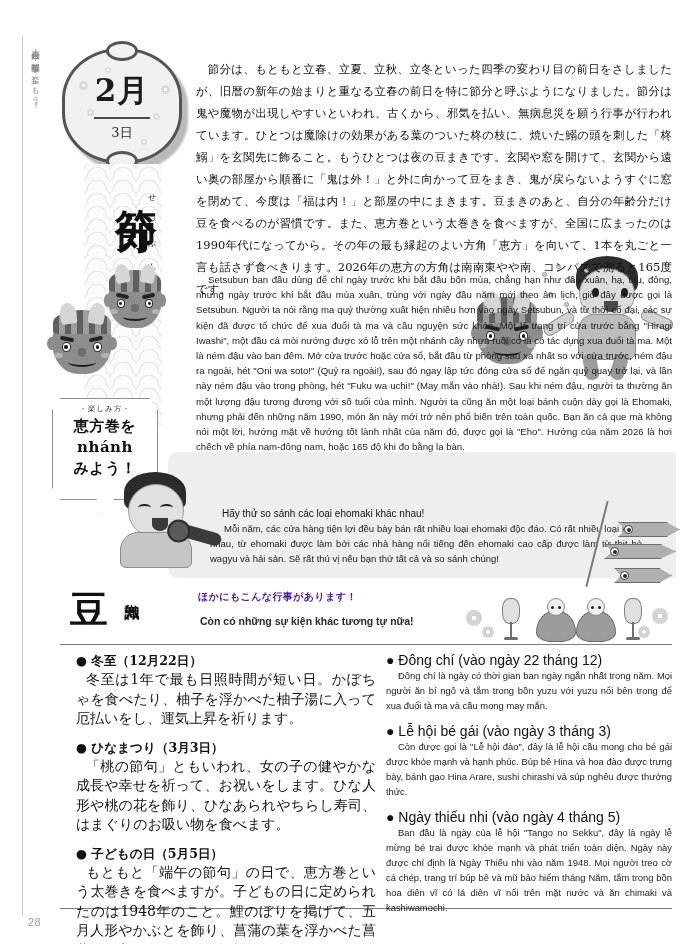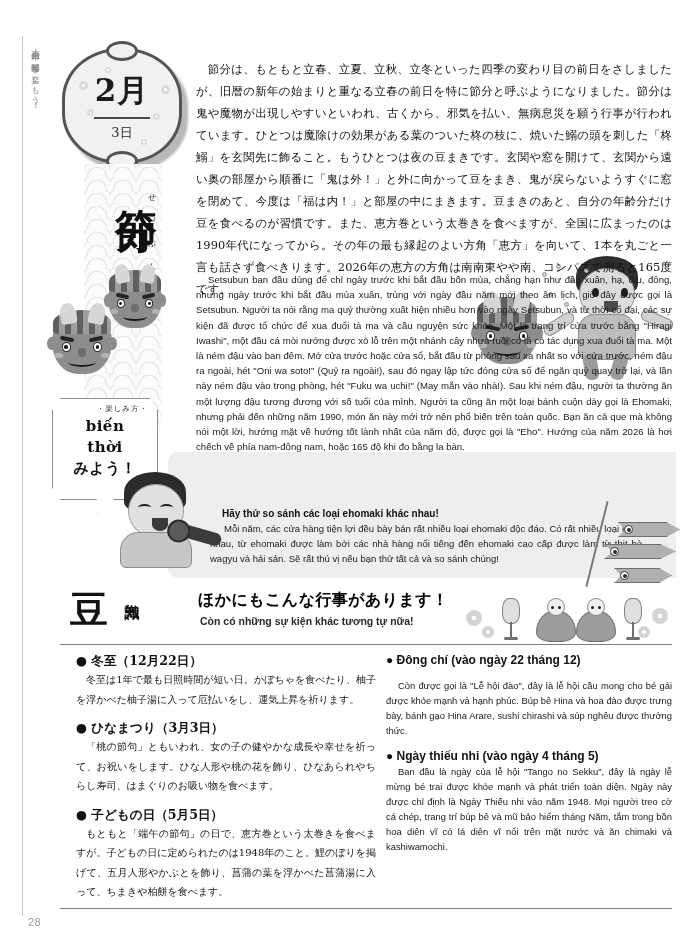--- a/index.html
+++ b/index.html
@@ -169,42 +169,42 @@
     position: absolute; left: 168px; top: 452px; width: 508px; height: 126px;
     background: #eeeeee; border-radius: 10px 0 0 10px;
   }
   .panel-jp {
     position: absolute; left: 190px; top: 462px; width: 472px;
     font-family: "DejaVu Serif", "Liberation Serif", serif;
     font-size: 11.2px; line-height: 21px; color: #111; text-align: justify;
   }
   .panel-vn-title {
     position: absolute; left: 222px; top: 508px; width: 430px;
-    font-size: 10px; font-weight: 700; color: #111;
+    font-size: 10px; font-weight: 400; color: #111;
   }
   .panel-vn {
     position: absolute; left: 210px; top: 521px; width: 432px;
     font-size: 9.5px; line-height: 15px; color: #1a1a1a; text-align: justify;
   }
   .panel-vn p { text-indent: 14px; }
 
   
   .bubble {
     position: absolute; left: 52px; top: 398px; width: 106px; height: 102px;
     background: #ffffff; border: 1.6px solid #8f8f8f;
     border-radius: 6px 6px 6px 6px;
     clip-path: polygon(8% 0, 92% 0, 100% 12%, 100% 88%, 92% 100%, 8% 100%, 0 88%, 0 12%);
   }
   .bubble-tail {
     position:absolute; left: 96px; top: 488px; width: 30px; height: 26px;
     background:#fff; border-right:1.6px solid #8f8f8f; border-bottom:1.6px solid #8f8f8f;
     clip-path: polygon(0 0, 100% 0, 6% 100%);
   }
   .bubble-small {
-    position:absolute; left:62px; top:404px; width:86px; text-align:right;
+    position:absolute; left:62px; top:404px; width:86px; text-align:center;
     font-size: 7.5px; color:#2b2b2b; letter-spacing: 1px;
   }
   .bubble-text {
     position:absolute; left:54px; top:416px; width:102px; text-align:center;
     font-family:"DejaVu Serif","Liberation Serif",serif;
     font-size: 15px; font-weight: 700; color:#101010; line-height: 21px; letter-spacing: .5px;
   }
 
   
   .micboy { position:absolute; left:112px; top:470px; width:110px; height:96px;}
@@ -246,21 +246,21 @@
     writing-mode: vertical-rl; text-orientation: upright; line-height: 17px;
   }
   .mame-swoosh{
     position:absolute; left: 28px; top: 32px; width: 84px; height: 20px;
     background:#dcdcdc; border-radius: 50% 50% 50% 50% / 60% 60% 40% 40%;
     transform: rotate(-6deg); opacity:.85; z-index:-1;
   }
   .mame-title {
     position:absolute; left: 198px; top: 590px;
     font-family:"DejaVu Serif","Liberation Serif",serif;
-    font-size: 16px; font-weight: 700; color:#000000; letter-spacing: .4px;
+    font-size: 10px; font-weight: 700; color:#4c1d95; letter-spacing: .4px;
   }
   .mame-title-vn {
     position:absolute; left: 200px; top: 615px;
     font-size: 10.5px; font-weight: 700; color:#2a2a2a;
   }
   .hr-top { position:absolute; left: 60px; top: 644px; width: 612px; height: 1.4px; background:#7d7d7d;}
   .hr-bot { position:absolute; left: 60px; top: 908px; width: 612px; height: 1.4px; background:#7d7d7d;}
 
   
   .hina { position:absolute; left: 462px; top: 588px; width: 206px; height: 54px;}
@@ -283,24 +283,24 @@
   
   .col-jp { position:absolute; left: 60px; top: 652px; width: 300px; margin-left: 16px; }
   .col-vn { position:absolute; left: 386px; top: 652px; width: 286px; }
   .item { margin-bottom: 10px; }
   .item-h-jp {
     font-family:"DejaVu Serif","Liberation Serif",serif;
     font-size: 12.6px; font-weight: 700; color:#111; line-height: 18px;
   }
   .item-p-jp {
     font-family:"DejaVu Serif","Liberation Serif",serif;
-    font-size: 10px; line-height: 19.5px; color:#141414; text-align: justify;
+    font-size: 14px; line-height: 19.5px; color:#141414; text-align: justify;
     text-indent: 10px;
   }
-  .item-h-vn { font-size: 12px; font-weight: 700; color:#111; line-height: 16px;}
+  .item-h-vn { font-size: 14px; font-weight: 400; color:#111; line-height: 16px;}
   .item-p-vn { font-size: 9.4px; line-height: 15px; color:#1a1a1a; text-align: justify; text-indent: 12px;}
 
   .page-num {
     position:absolute; left: 28px; top: 916px;
     font-size: 11px; color:#9a9a9a; letter-spacing:.5px;
   }
 </style>
 </head>
 <body>
 
@@ -413,22 +413,22 @@
   <div class="jp-body">　節分は、もともと立春、立夏、立秋、立冬といった四季の変わり目の前日をさしましたが、旧暦の新年の始まりと重なる立春の前日を特に節分と呼ぶようになりました。節分は鬼や魔物が出現しやすいといわれ、古くから、邪気を払い、無病息災を願う行事が行われています。ひとつは魔除けの効果がある葉のついた柊の枝に、焼いた鰯の頭を刺した「柊鰯」を玄関先に飾ること。もうひとつは夜の豆まきです。玄関や窓を開けて、玄関から遠い奥の部屋から順番に「鬼は外！」と外に向かって豆をまき、鬼が戻らないようすぐに窓を閉めて、今度は「福は内！」と部屋の中にまきます。豆まきのあと、自分の年齢分だけ豆を食べるのが習慣です。また、恵方巻という太巻きを食べますが、全国に広まったのは1990年代になってから。その年の最も縁起のよい方角「恵方」を向いて、1本を丸ごと一言も話さず食べきります。2026年の恵方の方角は南南東やや南、コンパスで測ると165度です。</div>
 
   <div class="vn-body">
     <p>Setsubun ban đầu dùng để chỉ ngày trước khi bắt đầu bốn mùa, chẳng hạn như đầu xuân, hạ, thu, đông, nhưng ngày trước khi bắt đầu mùa xuân, trùng với ngày đầu năm mới theo âm lịch, giờ đây được gọi là Setsubun. Người ta nói rằng ma quỷ thường xuất hiện nhiều hơn vào ngày Setsubun, và từ thời cổ đại, các sự kiện đã được tổ chức để xua đuổi tà ma và cầu nguyện sức khỏe. Một là trang trí cửa trước bằng "Hiragi Iwashi", một đầu cá mòi nướng được xỏ lỗ trên một nhánh cây nhựa ruồi có lá có tác dụng xua đuổi tà ma. Một là ném đậu vào ban đêm. Mở cửa trước hoặc cửa sổ, bắt đầu từ phòng sau xa nhất so với cửa trước, ném đậu ra ngoài, hét "Oni wa soto!" (Quỷ ra ngoài!), sau đó ngay lập tức đóng cửa sổ để ngăn quỷ quay trở lại, và lần này ném đậu vào trong phòng, hét "Fuku wa uchi!" (May mắn vào nhà!). Sau khi ném đậu, người ta thường ăn một lượng đậu tương đương với số tuổi của mình. Người ta cũng ăn một loại bánh cuộn dày gọi là Ehomaki, nhưng phải đến những năm 1990, món ăn này mới trở nên phổ biến trên toàn quốc. Bạn ăn cả que mà không nói một lời, hướng mặt về hướng tốt lành nhất của năm đó, được gọi là "Eho". Hướng của năm 2026 là hơi chếch về phía nam-đông nam, hoặc 165 độ khi đo bằng la bàn.</p>
   </div>
 
   <div class="bubble"></div>
   <div class="bubble-tail"></div>
   <div class="bubble-small">・楽しみ方・</div>
   <div class="bubble-text">
-    <div>biến</div>
-    <div>thời</div>
+    <div>恵方巻を</div>
+    <div>nhánh</div>
     <div>みよう！</div>
   </div>
 
   <div class="panel"></div>
   <div class="panel-vn-title">Hãy thử so sánh các loại ehomaki khác nhau!</div>
   <div class="panel-vn">
     <p>Mỗi năm, các cửa hàng tiện lợi đều bày bán rất nhiều loại ehomaki độc đáo. Có rất nhiều loại khác nhau, từ ehomaki được làm bởi các nhà hàng nổi tiếng đến ehomaki cao cấp được làm từ thịt bò wagyu và hải sản. Sẽ rất thú vị nếu bạn thử tất cả và so sánh chúng!</p>
   </div>
 
   <div class="micboy">
@@ -510,22 +510,24 @@
     </div>
     <div class="item">
       <div class="item-h-jp">● 子どもの日（5月5日）</div>
       <div class="item-p-jp">もともと「端午の節句」の日で、恵方巻という太巻きを食べますが。子どもの日に定められたのは1948年のこと。鯉のぼりを掲げて、五月人形やかぶとを飾り、菖蒲の葉を浮かべた菖蒲湯に入って、ちまきや柏餅を食べます。</div>
     </div>
   </div>
 
   <div class="col-vn">
     <div class="item">
       <div class="item-h-vn">● Đông chí (vào ngày 22 tháng 12)</div>
+      <div class="item-p-vn">Đông chí là ngày có thời gian ban ngày ngắn nhất trong năm. Mọi người ăn bí ngô và tắm trong bồn yuzu với yuzu nổi bên trong để xua đuổi tà ma và cầu mong may mắn.</div>
     </div>
     <div class="item">
+      <div class="item-h-vn">● Lễ hội bé gái (vào ngày 3 tháng 3)</div>
       <div class="item-p-vn">Còn được gọi là "Lễ hội đào", đây là lễ hội cầu mong cho bé gái được khỏe mạnh và hạnh phúc. Búp bê Hina và hoa đào được trưng bày, bánh gạo Hina Arare, sushi chirashi và súp nghêu được thưởng thức.</div>
     </div>
     <div class="item">
       <div class="item-h-vn">● Ngày thiếu nhi (vào ngày 4 tháng 5)</div>
       <div class="item-p-vn">Ban đầu là ngày của lễ hội "Tango no Sekku", đây là ngày lễ mừng bé trai được khỏe mạnh và phát triển toàn diện. Ngày này được chỉ định là Ngày Thiếu nhi vào năm 1948. Mọi người treo cờ cá chép, trang trí búp bê và mũ bảo hiểm tháng Năm, tắm trong bồn hoa diên vĩ có lá diên vĩ nổi trên mặt nước và ăn chimaki và kashiwamochi.</div>
     </div>
   </div>
 
   <div class="page-num">28</div>
 

